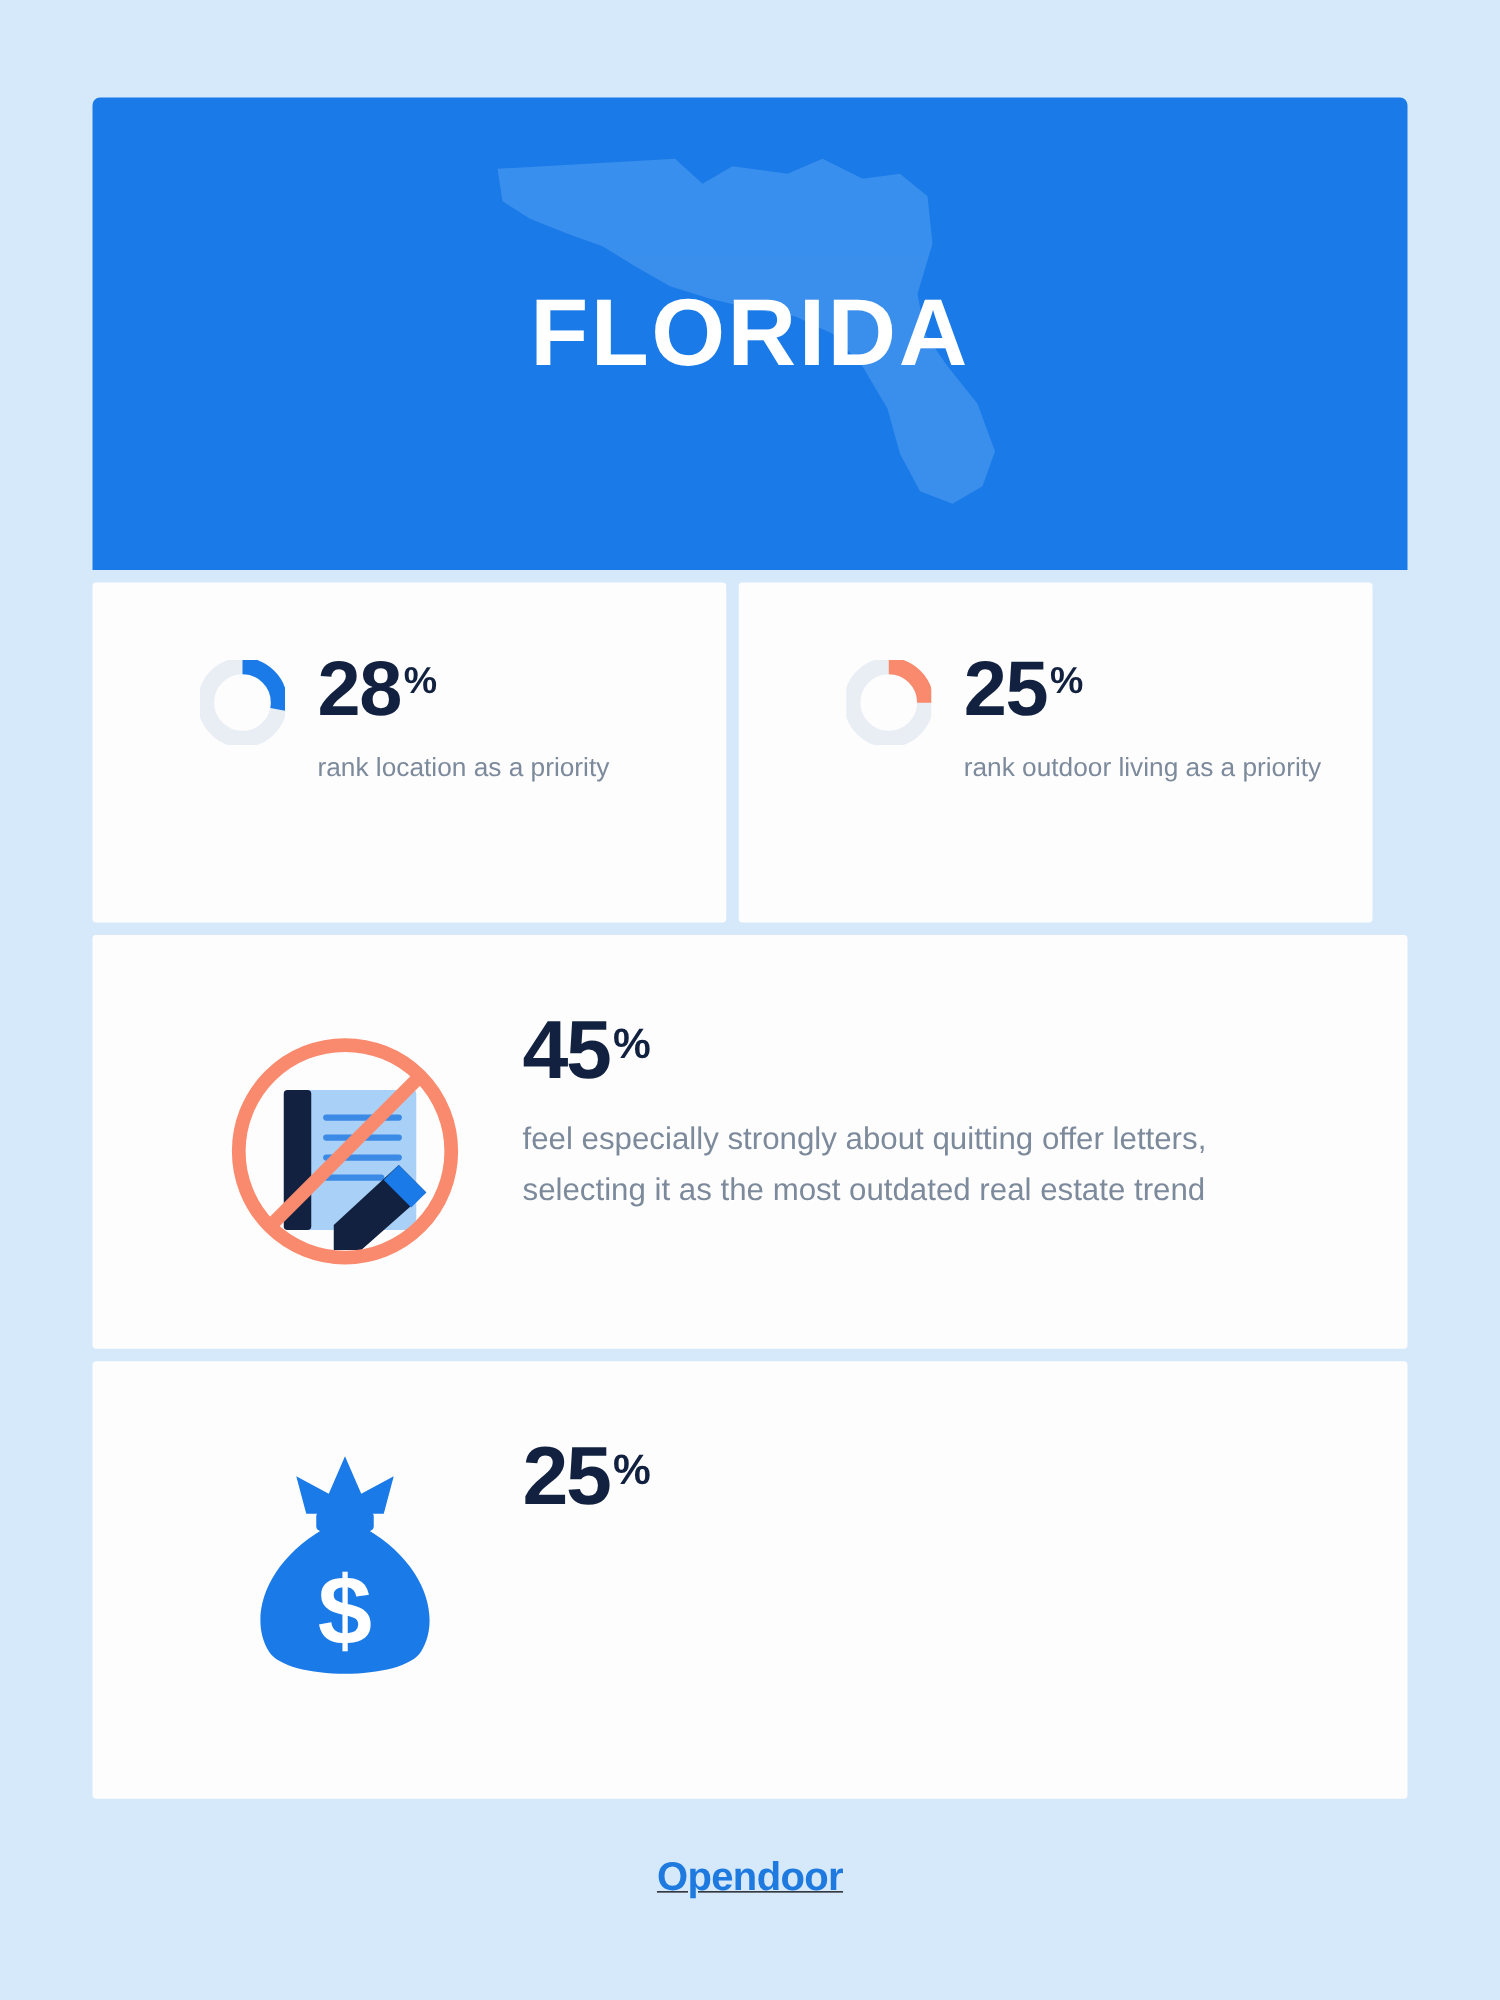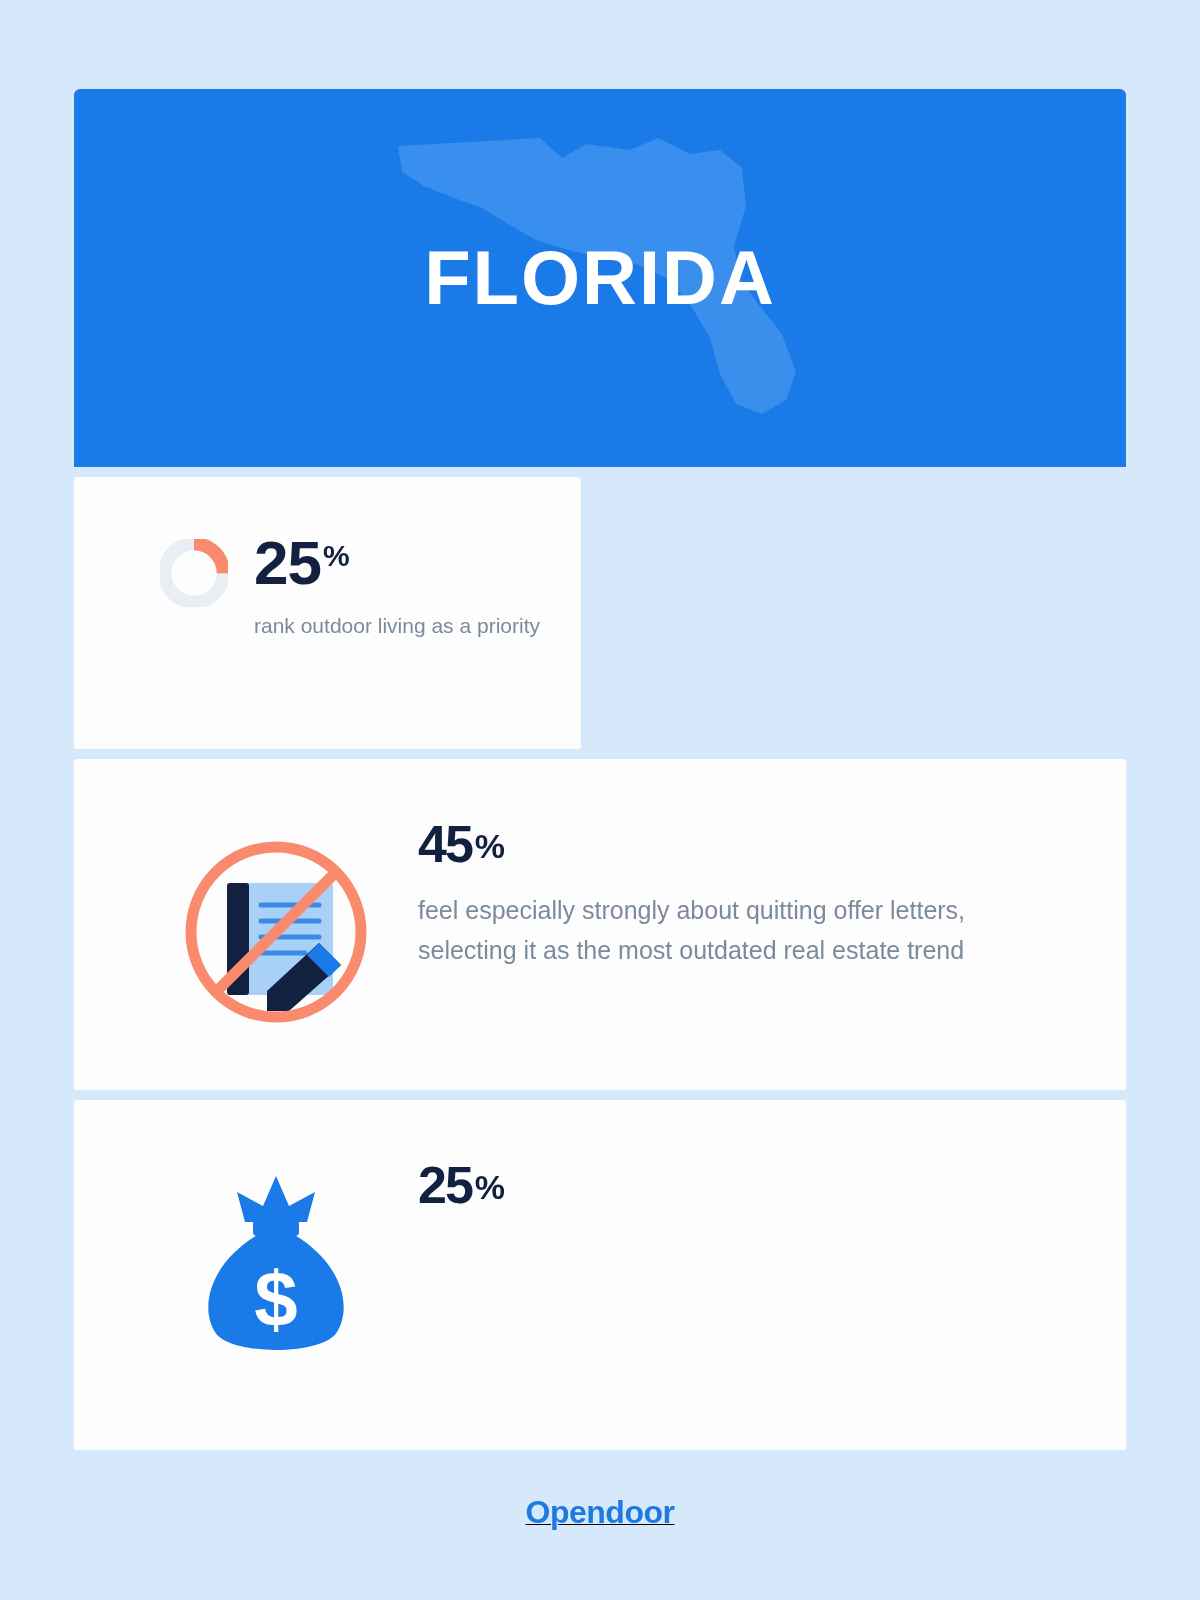--- a/index.html
+++ b/index.html
@@ -8,21 +8,20 @@
     height: 1600px;
     background: #d6e9fb;
     font-family: "Liberation Sans", sans-serif;
   }
   .page {
     width: 1200px;
     height: 1247px;
     background: #d6e9fb;
     position: relative;
     padding: 78px 74px 0 74px;
-    margin-top: 11px;
   }
 
   
   .header {
     position: relative;
     height: 378px;
     background: #1a7ae8;
     border-radius: 6px 6px 0 0;
     overflow: hidden;
     display: flex;
@@ -104,21 +103,21 @@
   .row-one .icon-wrap {
     flex: 0 0 260px;
     display: flex;
     align-items: center;
     justify-content: center;
     padding-top: 6px;
   }
   .row-one .stat-block { padding-left: 12px; }
   .big-number {
     color: #11213f;
-    font-size: 52px;
+    font-size: 66px;
     font-weight: bold;
     line-height: .9;
     letter-spacing: -2px;
     display: inline-block;
   }
   .big-pct {
     color: #11213f;
     font-size: 34px;
     font-weight: bold;
     vertical-align: top;
@@ -158,20 +157,34 @@
 
   <div class="header">
     <svg class="state-shape" width="420" height="300" viewBox="0 0 420 300">
       <path fill="#55a0f0" d="M8 18 L150 10 L172 30 L196 16 L240 22 L268 10 L300 26 L330 22 L352 40 L356 78 L344 118 L350 150 L368 176 L392 206 L406 244 L396 272 L372 286 L346 276 L330 246 L320 210 L300 176 L276 150 L246 136 L212 130 L178 122 L146 112 L118 96 L92 80 L64 70 L34 58 L12 44 Z"></path>
     </svg>
     <div class="header-title">FLORIDA</div>
   </div>
 
   <div class="row-two">
 
+    <div class="card card-half">
+      <div class="donut-wrap">
+        <svg width="68" height="68" viewBox="0 0 36 36">
+          <circle cx="18" cy="18" r="15.5" fill="none" stroke="#e9eef5" stroke-width="7"></circle>
+          <circle cx="18" cy="18" r="15.5" fill="none" stroke="#1a7ae8" stroke-width="7" stroke-dasharray="27.3 97.4" transform="rotate(-90 18 18)"></circle>
+        </svg>
+      </div>
+      <div class="stat-block">
+        <div>
+          <span class="stat-number">28</span><span class="stat-pct">%</span>
+        </div>
+        <div class="stat-desc">rank location as a priority</div>
+      </div>
+    </div>
 
     <div class="card card-half">
       <div class="donut-wrap">
         <svg width="68" height="68" viewBox="0 0 36 36">
           <circle cx="18" cy="18" r="15.5" fill="none" stroke="#e9eef5" stroke-width="7"></circle>
           <circle cx="18" cy="18" r="15.5" fill="none" stroke="#fa8a6e" stroke-width="7" stroke-dasharray="24.4 100.3" transform="rotate(-90 18 18)"></circle>
         </svg>
       </div>
       <div class="stat-block">
         <div>

